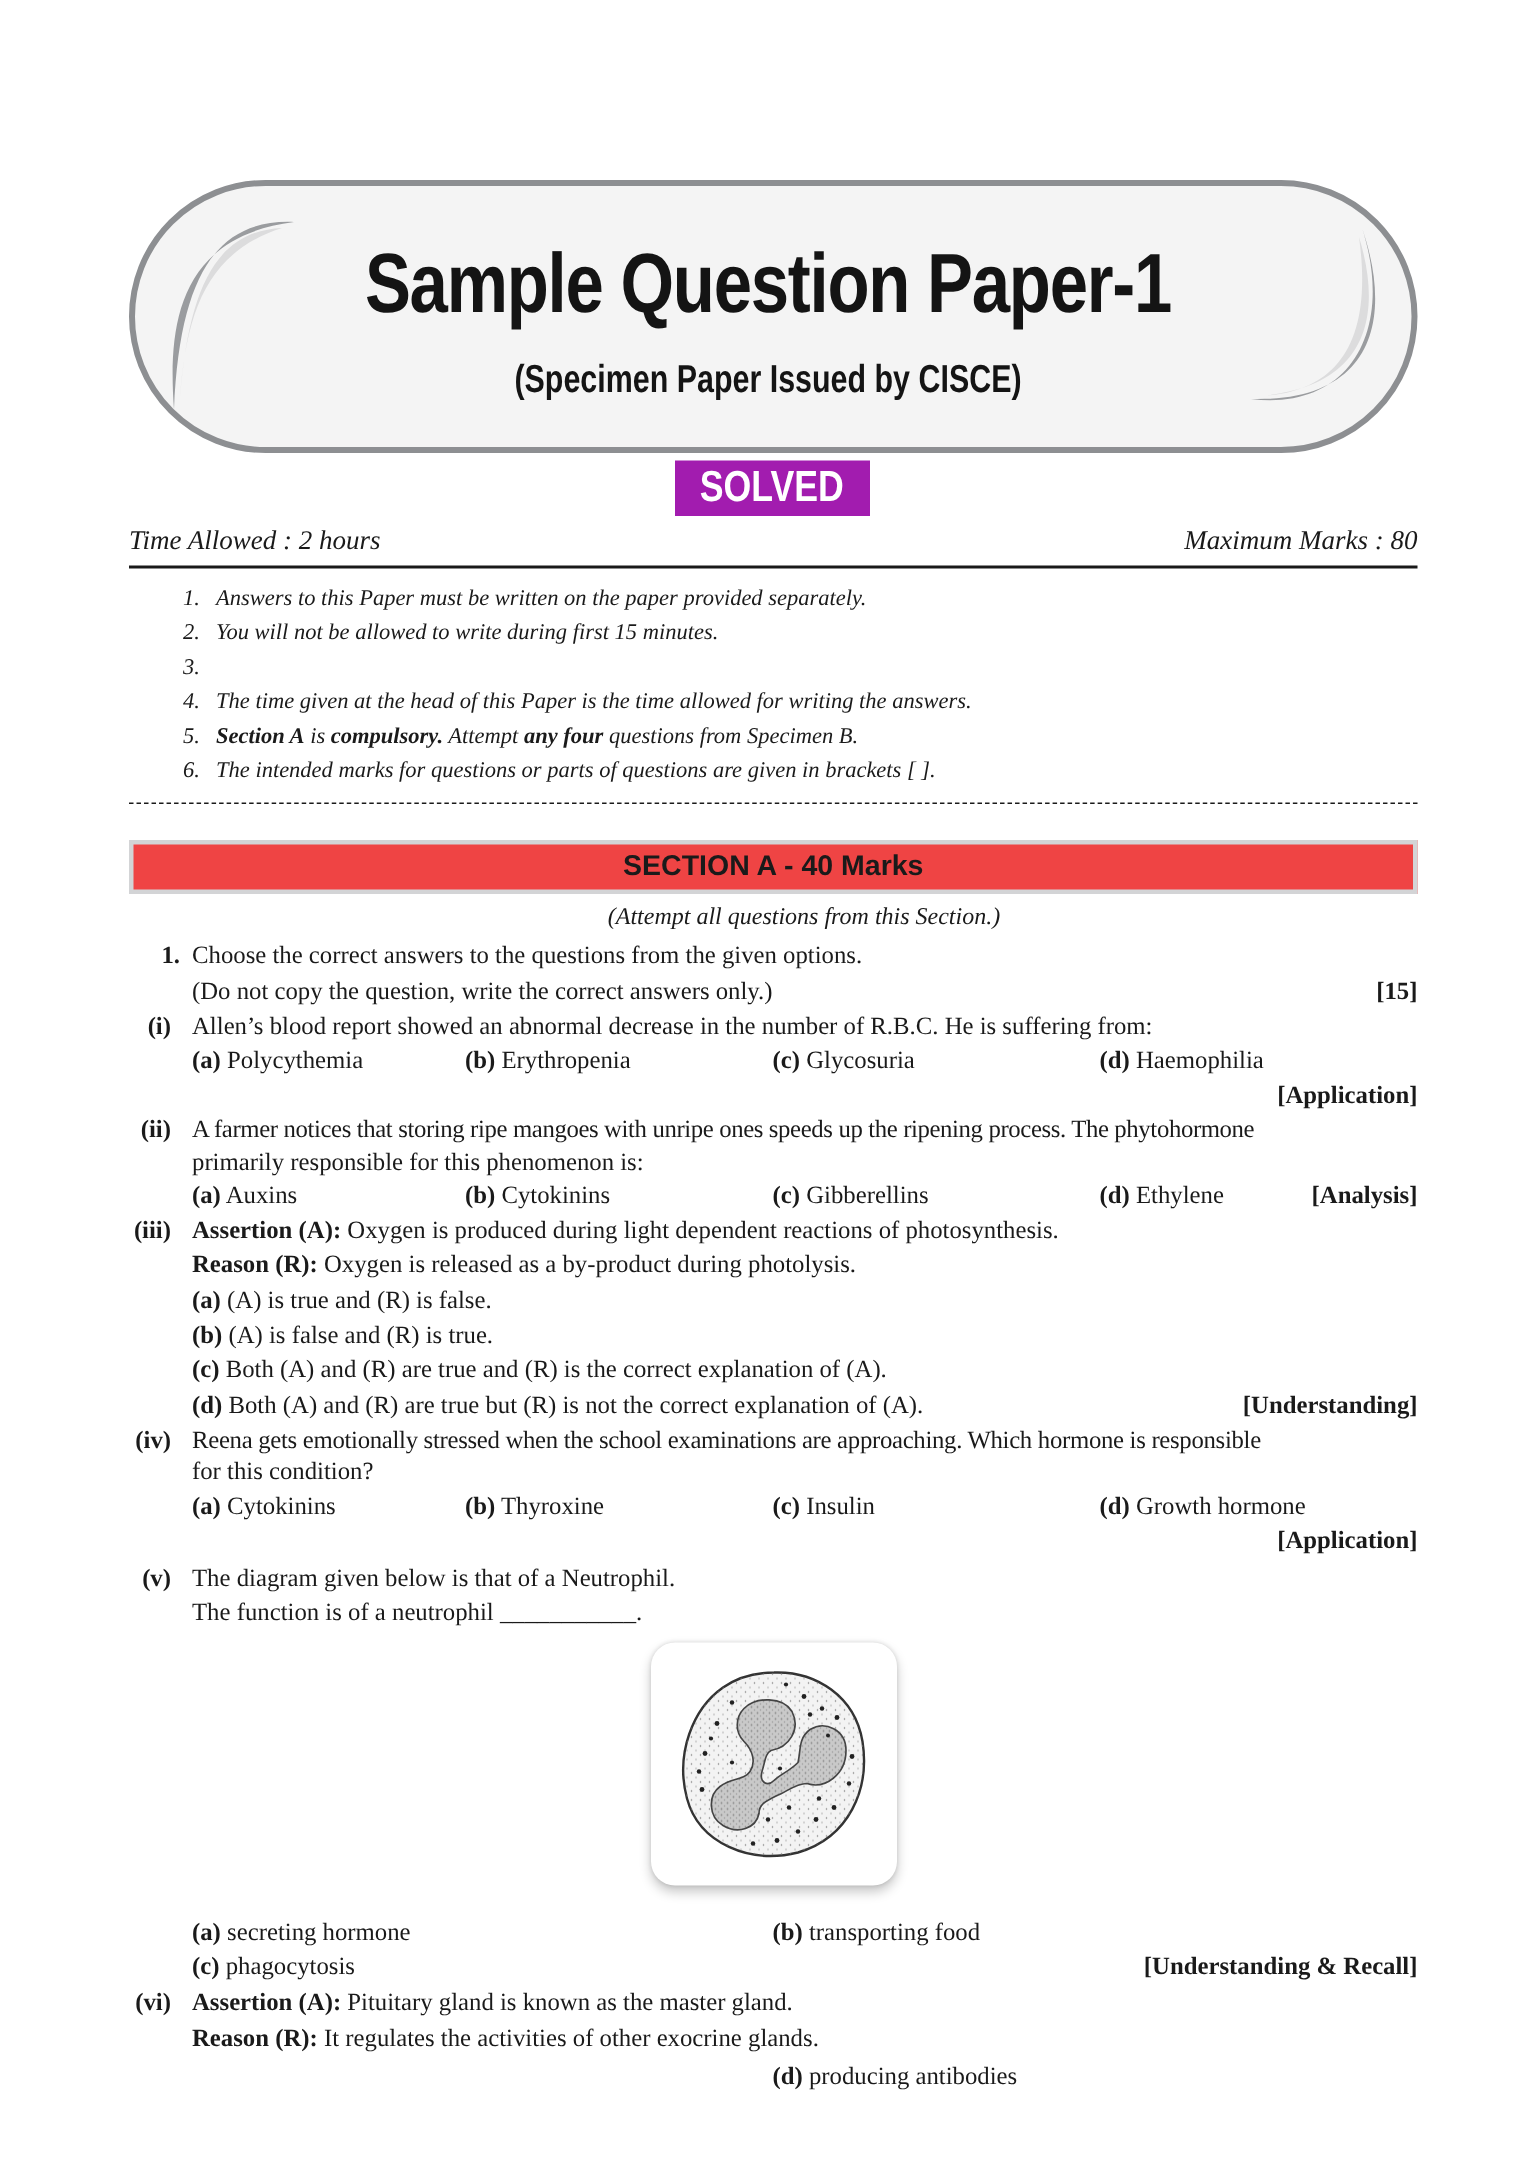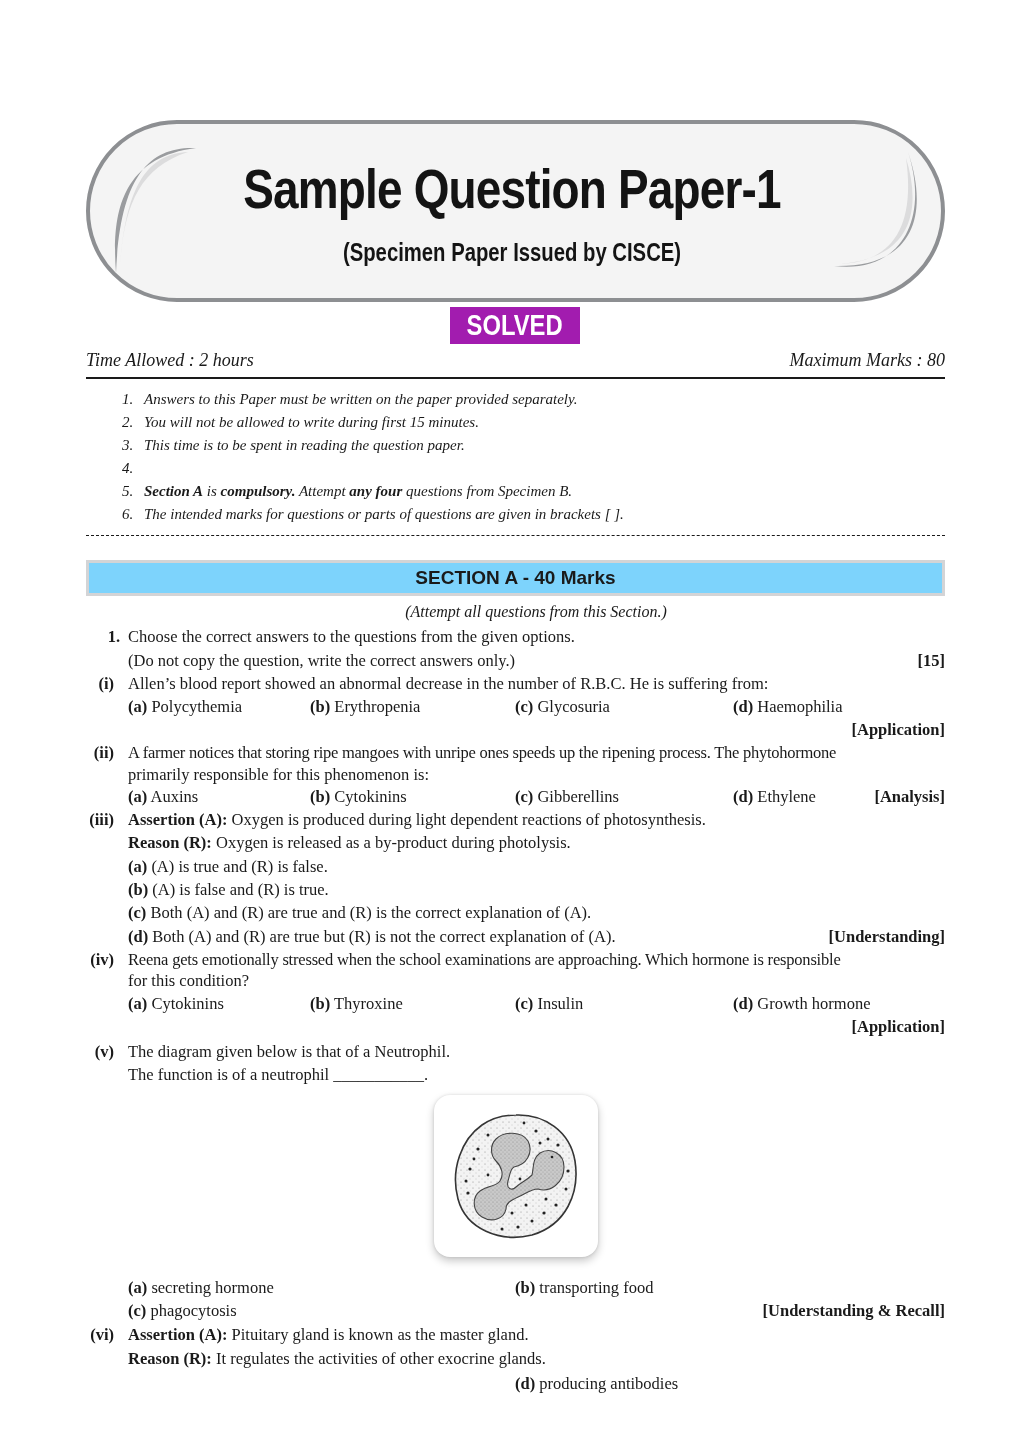--- a/index.html
+++ b/index.html
@@ -43,21 +43,21 @@
   
   .instructions { position: absolute; left: 122px; top: 388px; width: 800px; font-style: italic; font-size: 15px; line-height: 23px; }
   .instructions li { list-style: none; display: flex; }
   .instructions .num { width: 22px; flex: none; }
   .instructions b { font-weight: bold; }
   .rule-dashed { position: absolute; left: 86px; top: 535px; width: 859px; height: 0; border-top: 1.5px dashed #1a1a1a; }
 
   
   .section-head {
     position: absolute; left: 86px; top: 560px; width: 859px; height: 36px;
-    background: #7dd3fc; border: 3px solid #d3d4d6;
+    background: #ef4444; border: 3px solid #d3d4d6;
     text-align: center; font-family: "Liberation Sans", "DejaVu Sans", sans-serif;
     font-weight: bold; font-size: 19px; line-height: 30px; color: #1a1a1a;
   }
   .section-note { position: absolute; left: 0; width: 1024px; top: 603px; text-align: center; font-style: italic; font-size: 16px; padding-left: 48px; }
 
   
   .line { position: absolute; font-size: 16.5px; line-height: 22px; white-space: nowrap; }
   .qnum { position: absolute; font-weight: bold; font-size: 16.5px; line-height: 22px; text-align: right; width: 34px; }
   .tag { position: absolute; right: 79px; font-weight: bold; font-size: 16.5px; line-height: 22px; white-space: nowrap; }
   b.opt { font-weight: bold; }
@@ -96,24 +96,24 @@
   <li>
       <span class="num">1.</span>
       <span>Answers to this Paper must be written on the paper provided separately.</span>
     </li>
   <li>
       <span class="num">2.</span>
       <span>You will not be allowed to write during first 15 minutes.</span>
     </li>
   <li>
       <span class="num">3.</span>
-      <span>This time is to be spent in reading the question paper.</span>
     </li>
   <li>
       <span class="num">4.</span>
+      <span>The time given at the head of this Paper is the time allowed for writing the answers.</span>
     </li>
   <li>
       <span class="num">5.</span>
       <span><b>Section A</b><span> is </span><b>compulsory.</b><span> Attempt </span><b>any four</b><span> questions from Specimen B.</span></span>
     </li>
   <li>
       <span class="num">6.</span>
       <span>The intended marks for questions or parts of questions are given in brackets [ ].</span>
     </li>
 </ol>

